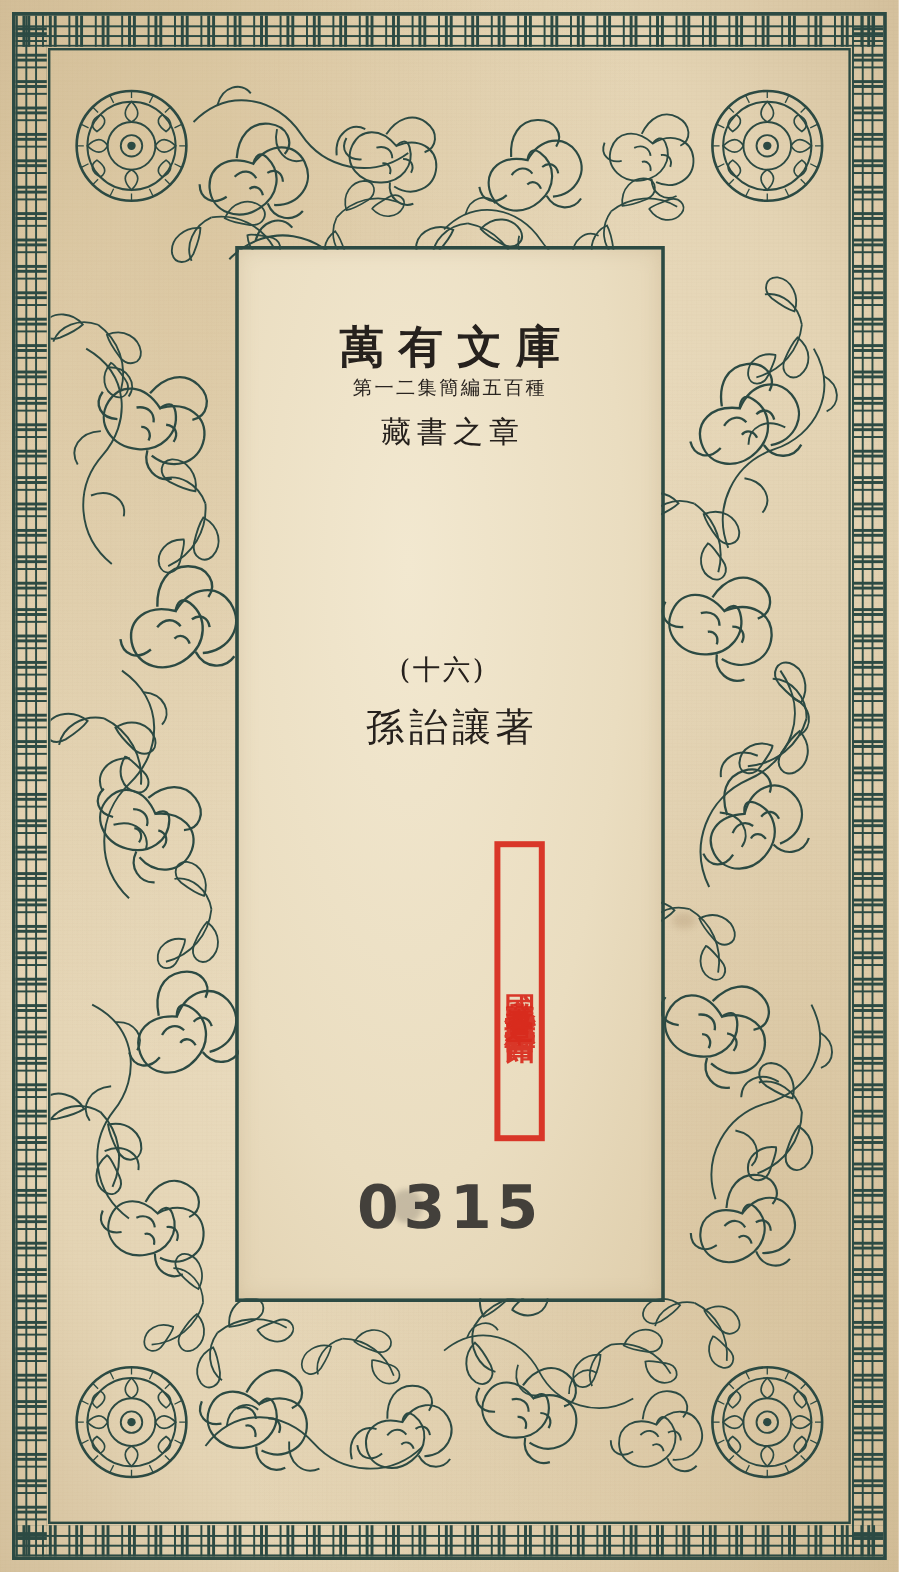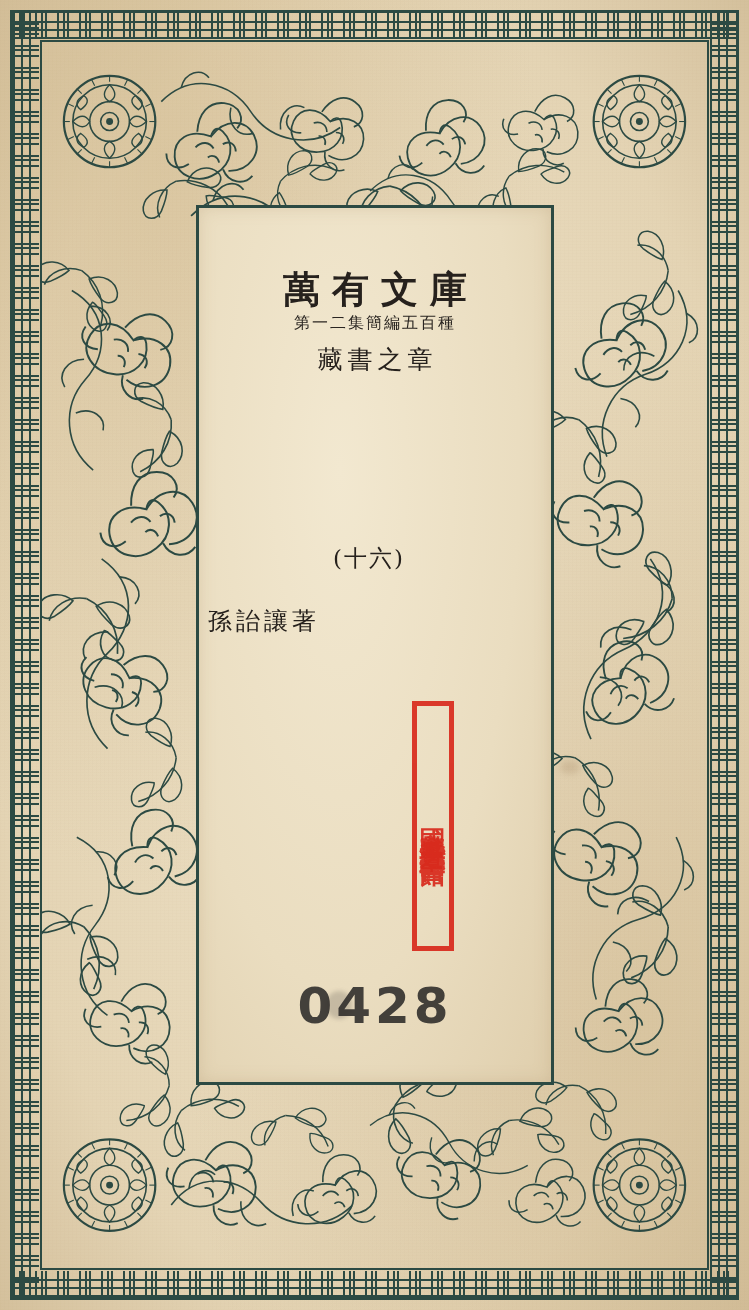--- a/index.html
+++ b/index.html
@@ -173,24 +173,24 @@
     top: 330px;
     left: 0; right: 12px;
     text-align: center;
     font-size: 23px;
     letter-spacing: 2px;
     color: #26211d;
     font-family: "DejaVu Serif", "Liberation Serif", serif;
   }
   .author-line {
     position: absolute;
-    top: 392px;
-    left: 0; right: 0;
-    text-align: left;
-    font-size: 24px;
+    top: 372px;
+    left: 0; right: 0;
+    text-align: center;
+    font-size: 32px;
     letter-spacing: 4px;
     text-indent: 4px;
     color: #26211d;
     font-family: "DejaVu Serif", "Liberation Serif", serif;
   }
 
   
   .seal {
     position: absolute;
     left: 208px;
@@ -426,18 +426,18 @@
 
       <div class="seal">
         <span class="seal-text">國立臺灣大學圖書館</span>
       </div>
       <div class="seal seal-col2" style="border:none;">
         <span class="seal-text" style="font-size:22px;opacity:.85;">藏書之章</span>
       </div>
 
 
       <div class="stamp-smudge"></div>
-      <div class="stamp-number">0428</div>
+      <div class="stamp-number">0315</div>
 
     </div>
   </div>
 
 </div>
 
 </body></html>

